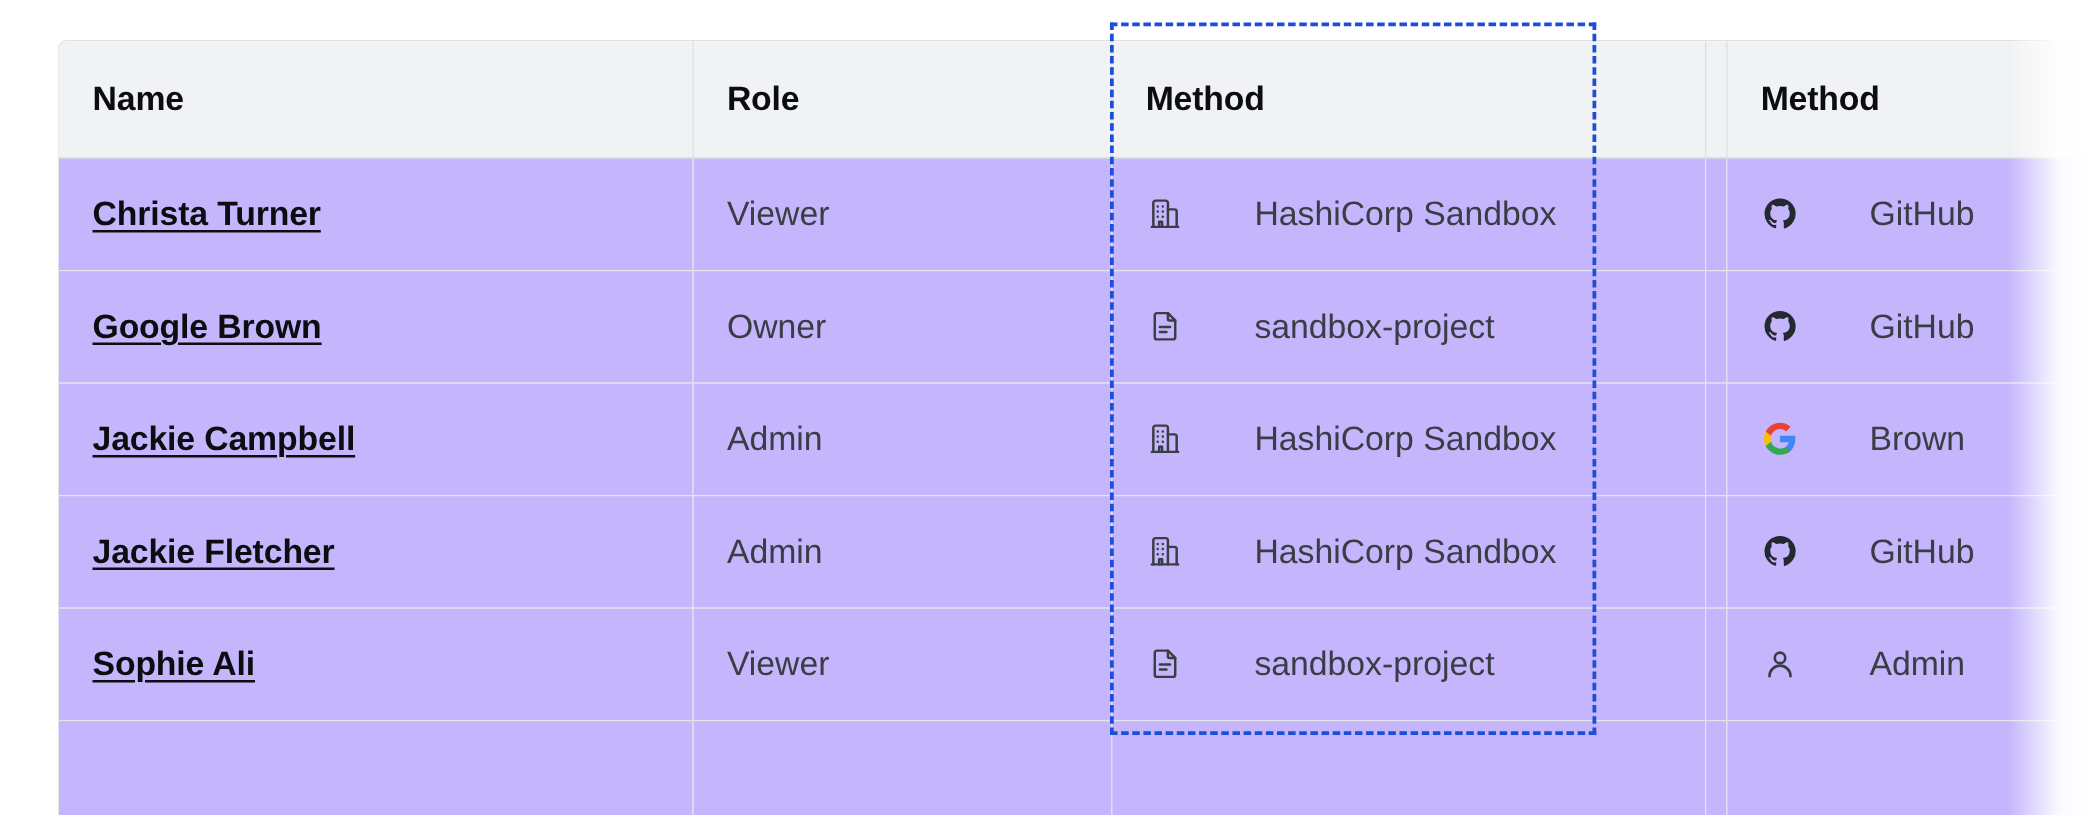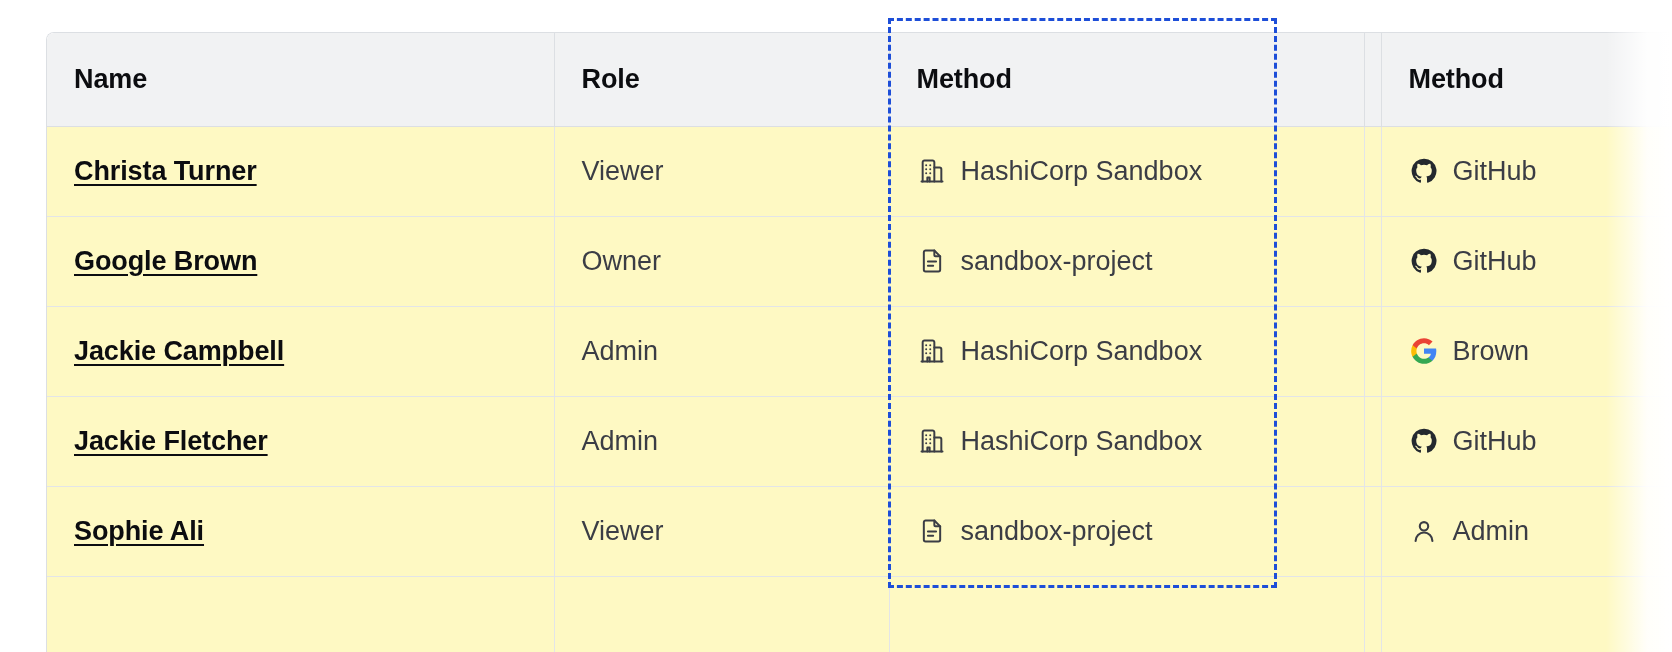--- a/index.html
+++ b/index.html
@@ -70,21 +70,21 @@
 
   tbody td {
     height: 90px;
     border-bottom: 1px solid #e3e5e8;
     border-right: 1px solid #e3e5e8;
     vertical-align: middle;
     padding: 0 0 0 27px;
     font-size: 27px;
     color: #3b3d45;
     box-sizing: border-box;
-    background: #fef9c3;
+    background: #c4b5fd;
     white-space: nowrap;
   }
   tbody td.col-blank { padding: 0; }
   tbody td.col-method { border-right: none; }
 
   
   .name-link {
     font-size: 27px;
     font-weight: 700;
     color: #0c0d10;
@@ -97,20 +97,21 @@
 
   
   .icon-cell {
     display: flex;
     align-items: center;
     gap: 14px;
   }
   .icon-cell .label {
     font-size: 27px;
     color: #3b3d45;
+    margin-left: 43px;
   }
   .icon-slot {
     width: 30px;
     height: 30px;
     flex: 0 0 30px;
     display: inline-flex;
     align-items: center;
     justify-content: center;
   }
   .icon-slot svg { display: block; }

